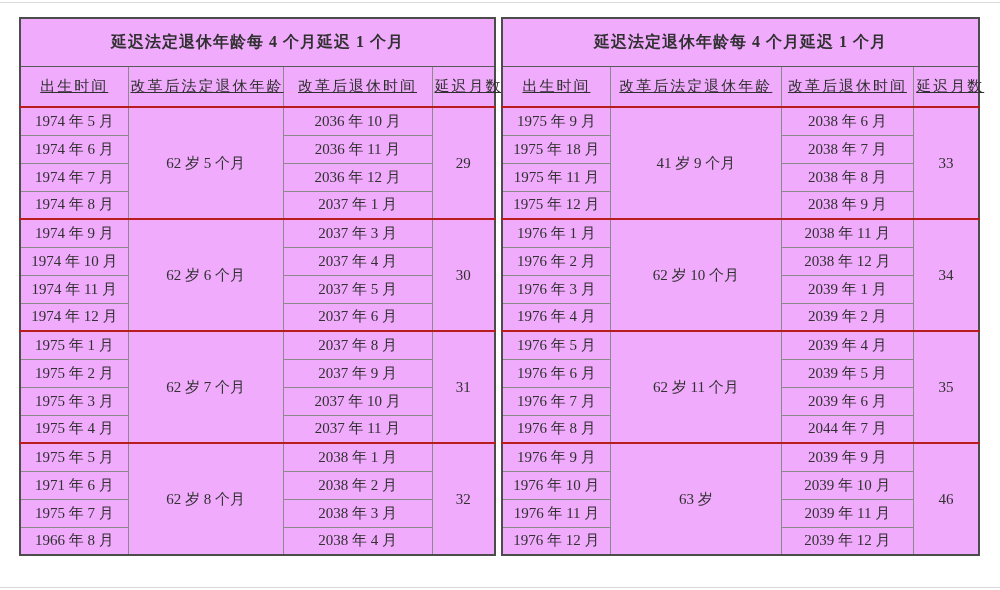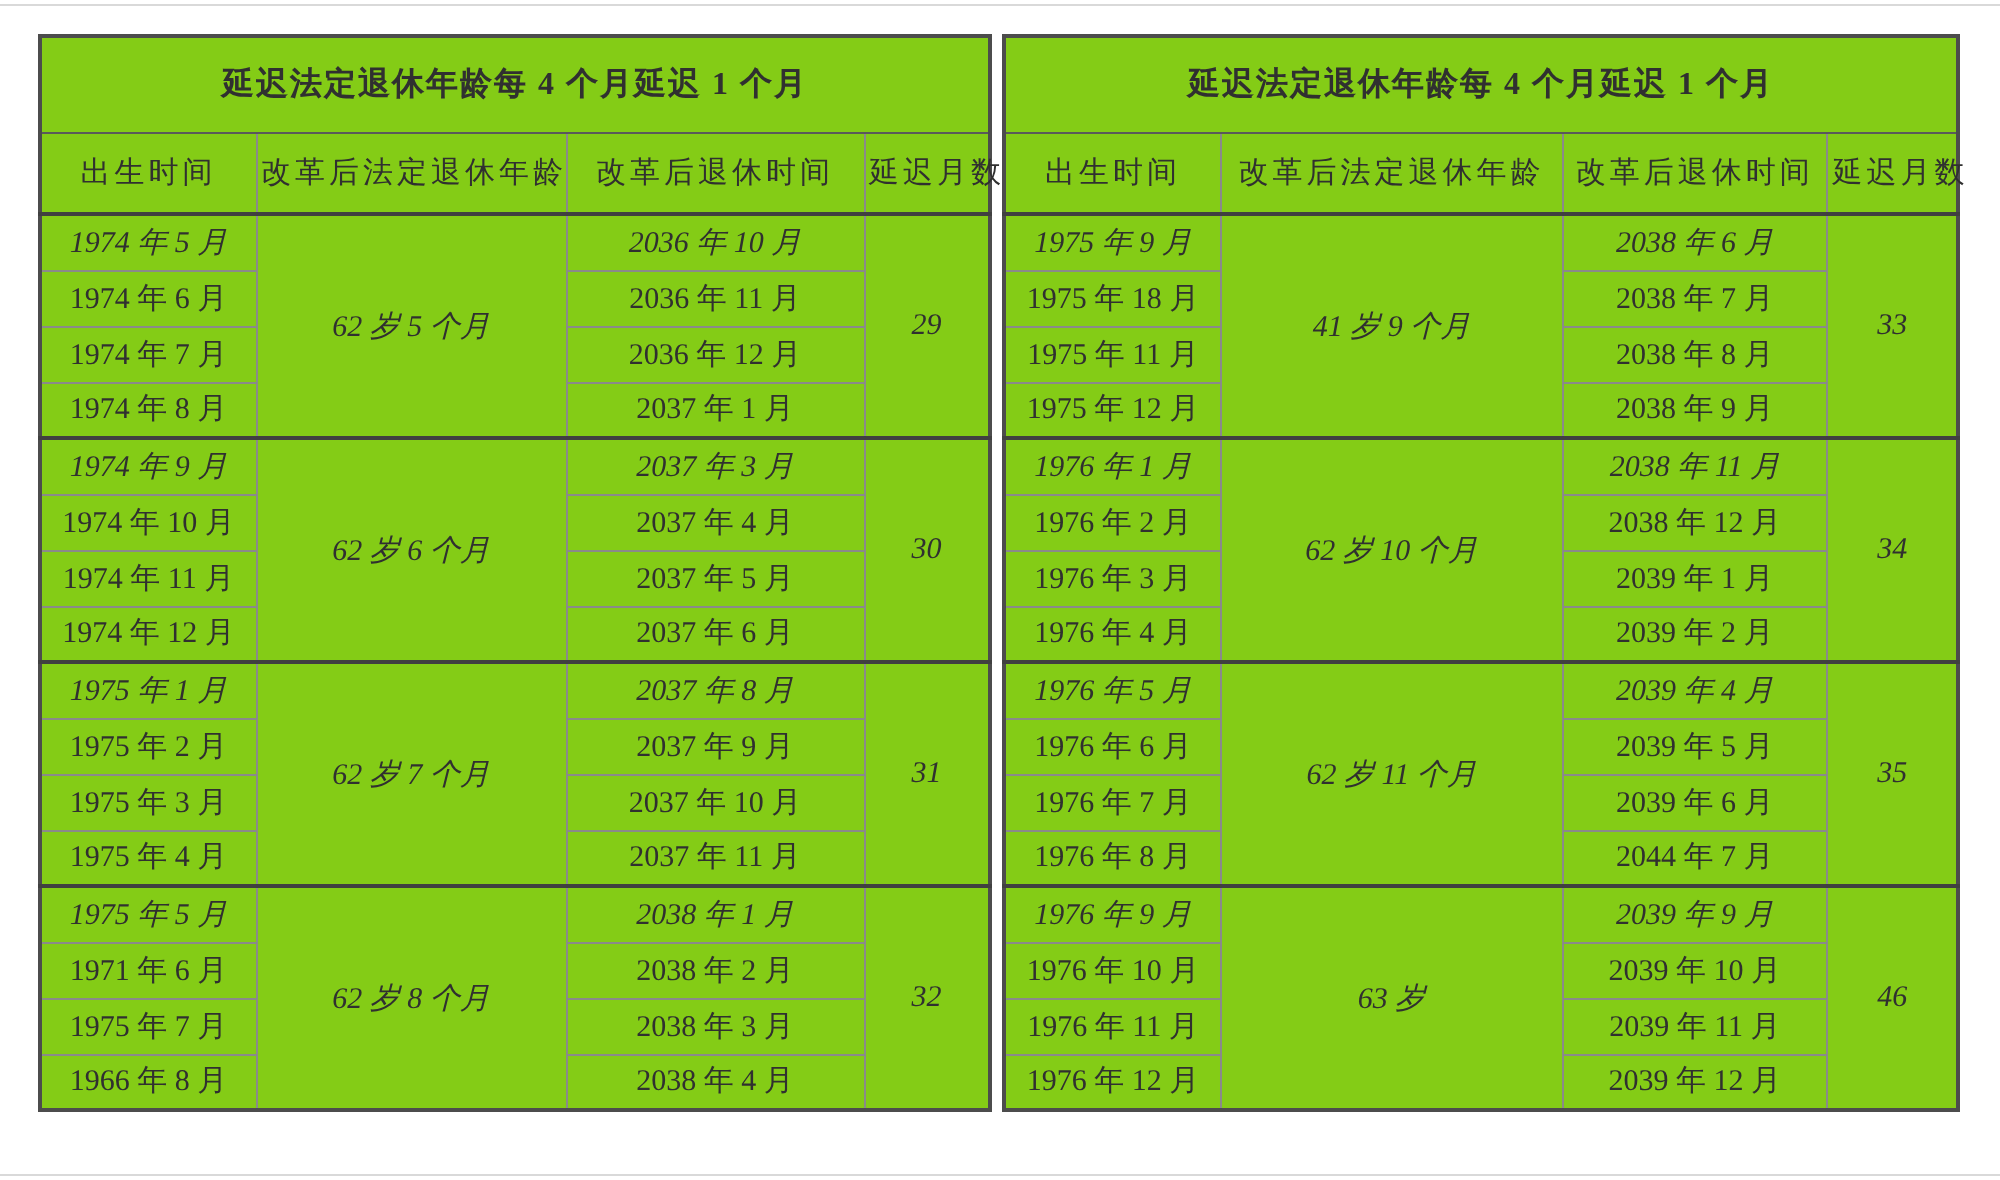--- a/index.html
+++ b/index.html
@@ -16,21 +16,21 @@
     background: #d9d9d9;
   }
   .edge-line.top { top: 2px; }
   .edge-line.bottom { top: 587px; }
 
   table.ret-table {
     position: absolute;
     top: 17px;
     border-collapse: collapse;
     table-layout: fixed;
-    background: #84cc16;
+    background: #f0abfc;
     color: #303030;
   }
   table.ret-table.left  { left: 19px;  width: 475px; }
   table.ret-table.right { left: 501px; width: 479px; }
 
   table.ret-table th, table.ret-table td {
     border: 1px solid #8a8a8a;
     text-align: center;
     vertical-align: middle;
     white-space: nowrap;
@@ -44,24 +44,25 @@
     height: 48px;
     font-size: 16px;
     font-weight: bold;
     letter-spacing: 1px;
     border-bottom: 1px solid #5a5a5a;
   }
   table.ret-table tr.header-row th {
     height: 41px;
     letter-spacing: 2px;
     border-bottom: 1px solid #5a5a5a;
+    text-decoration: underline;
   }
   table.ret-table tbody td { height: 28px; }
   
-  table.ret-table tbody tr.group-start td { border-top: 2px solid #404040; font-style: italic; }
+  table.ret-table tbody tr.group-start td { border-top: 2px solid #b91c1c; }
 </style>
 </head>
 <body>
 
 <div class="page">
   <div class="edge-line top"></div>
 
   <table class="ret-table left">
     <colgroup>
       <col style="width:108px">

